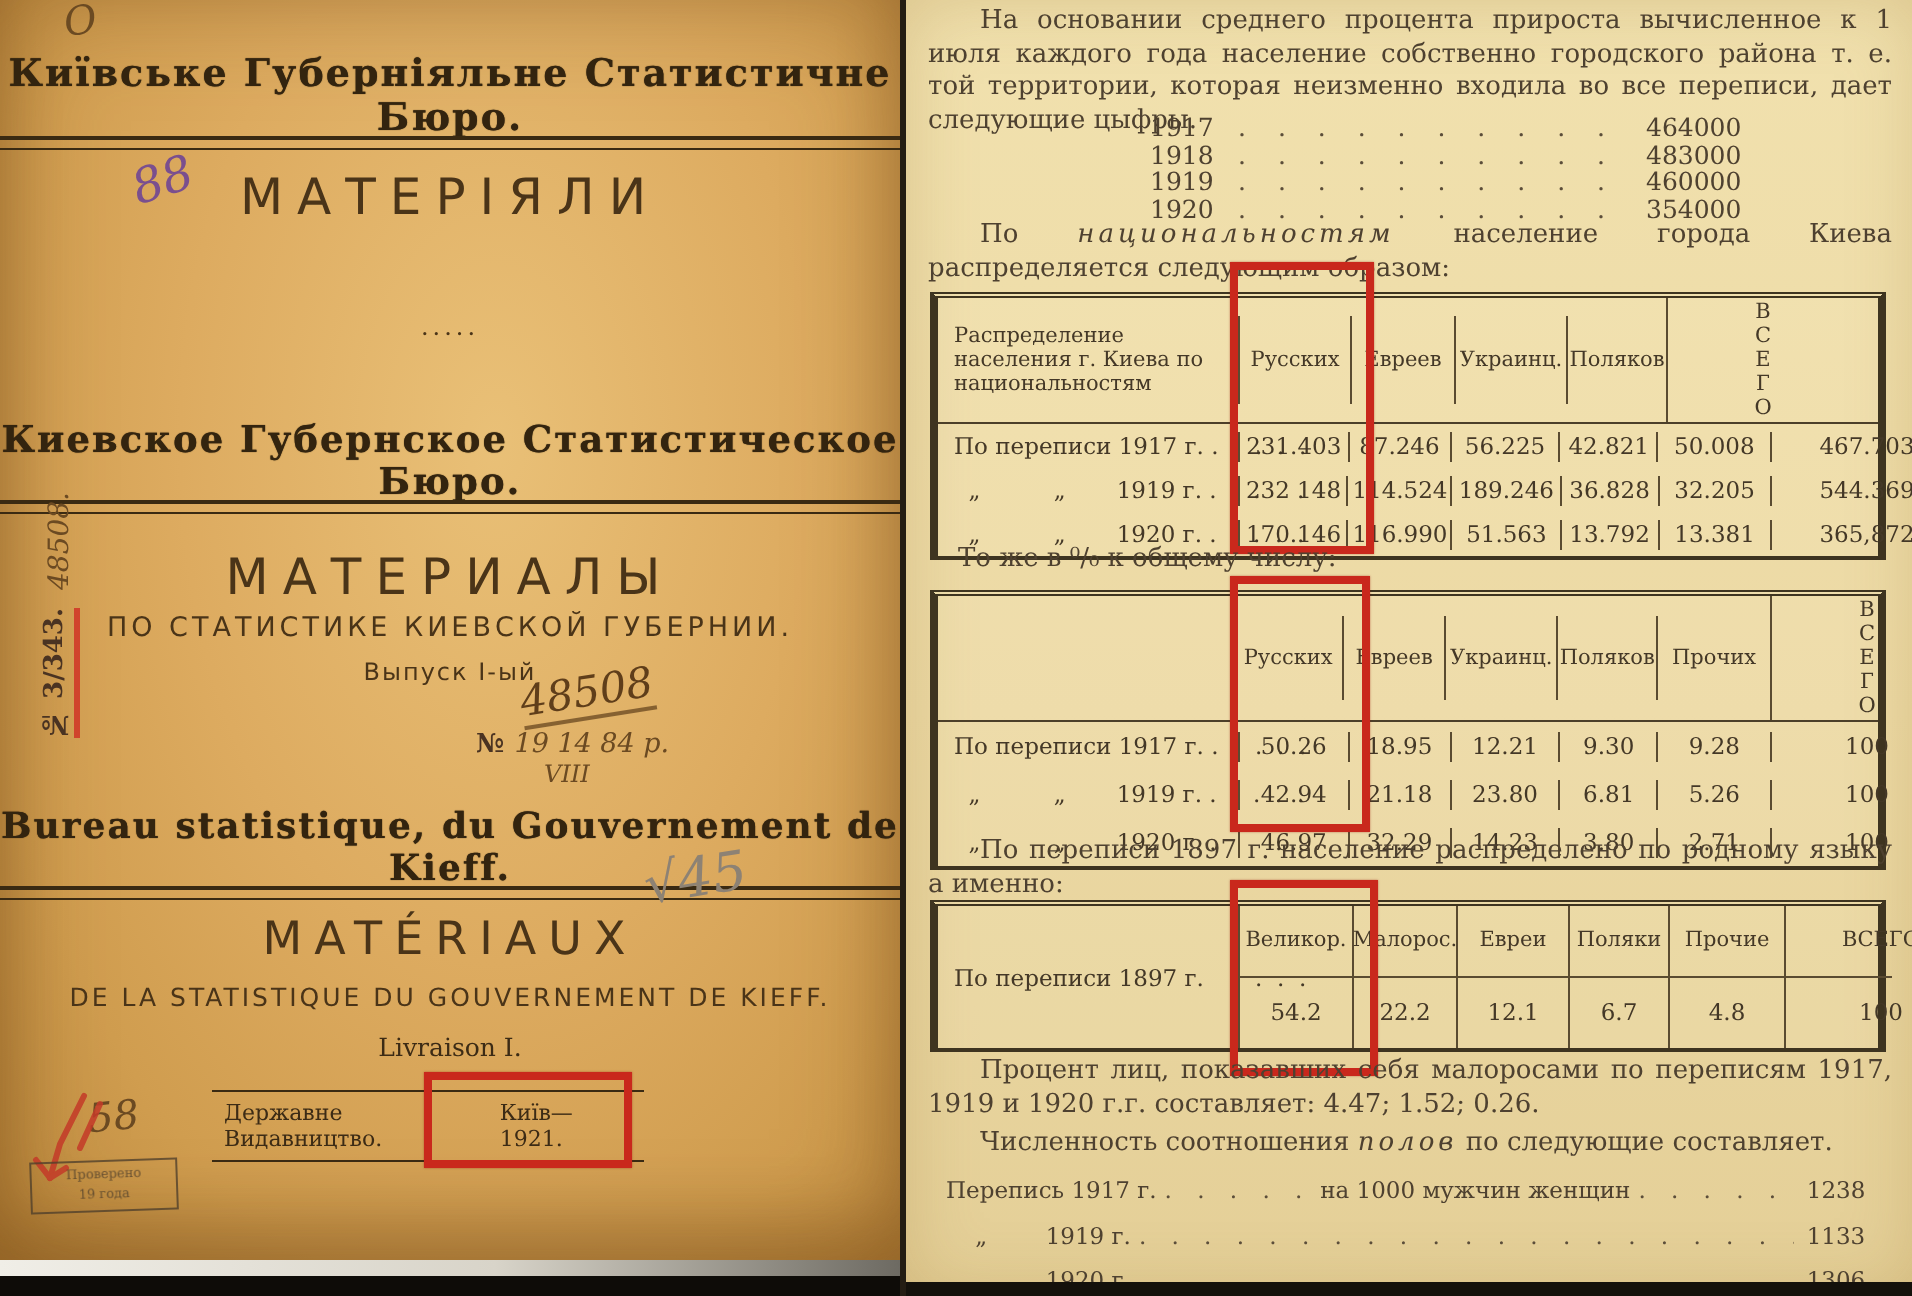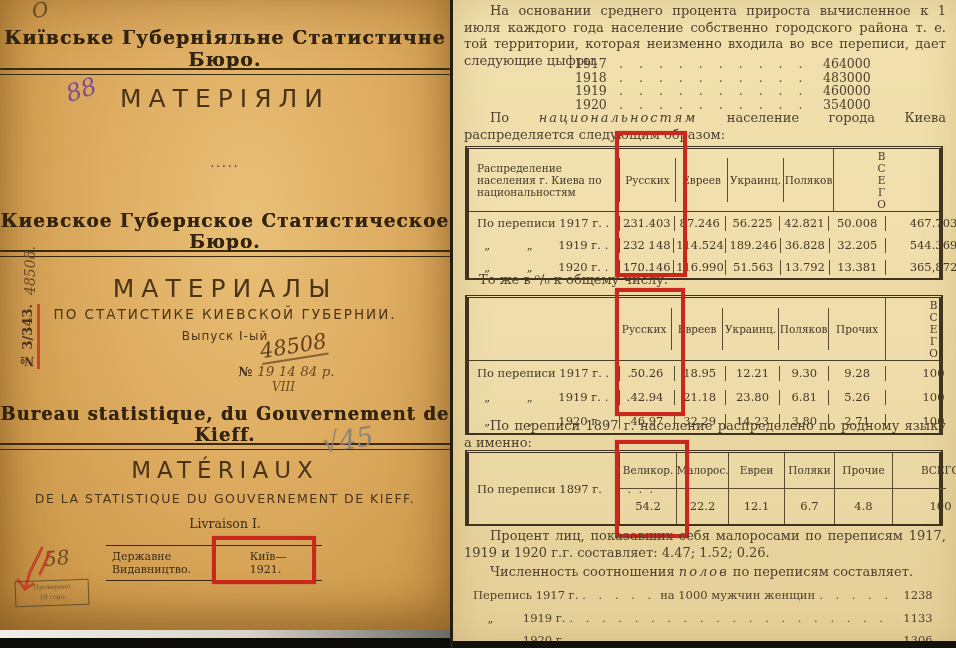--- a/index.html
+++ b/index.html
@@ -299,21 +299,21 @@
         <div class="c w4 val">6.7</div>
         <div class="c w5 val">4.8</div>
         <div class="c w6 val">100</div>
       </div>
     </div>
     <div class="redbox" style="left:146px;top:-13px;width:66px;height:90px;"></div>
   </div>
 
   <p class="rp para" style="top:528px;left:11px;width:482px;">Процент лиц, показавших себя малоросами по переписям 1917, 1919 и 1920 г.г. составляет: 4.47; 1.52; 0.26.</p>
 
-  <p class="rp heading-line" style="top:564px;left:11px;text-indent:26px;"><span>Численность соотношения </span><span class="em-sp">полов</span><span> по переписям составляет.</span></p>
+  <p class="rp heading-line" style="top:564px;left:11px;text-indent:26px;"><span>Численность соотношения </span><span class="em-sp">полов</span><span> по следующие составляет.</span></p>
 
   <div class="rp" style="top:584px;left:20px;width:466px;">
     <div class="sex-row">
       <span class="sex-label">Перепись 1917 г.</span>
       <span class="sex-dots">. . . . . . . .   . . .</span>
       <span class="sex-mid">на 1000 мужчин женщин</span>
       <span class="sex-dots">. . . . . . . .</span>
       <span class="sex-val">1238</span>
     </div>
     <div class="sex-row">

